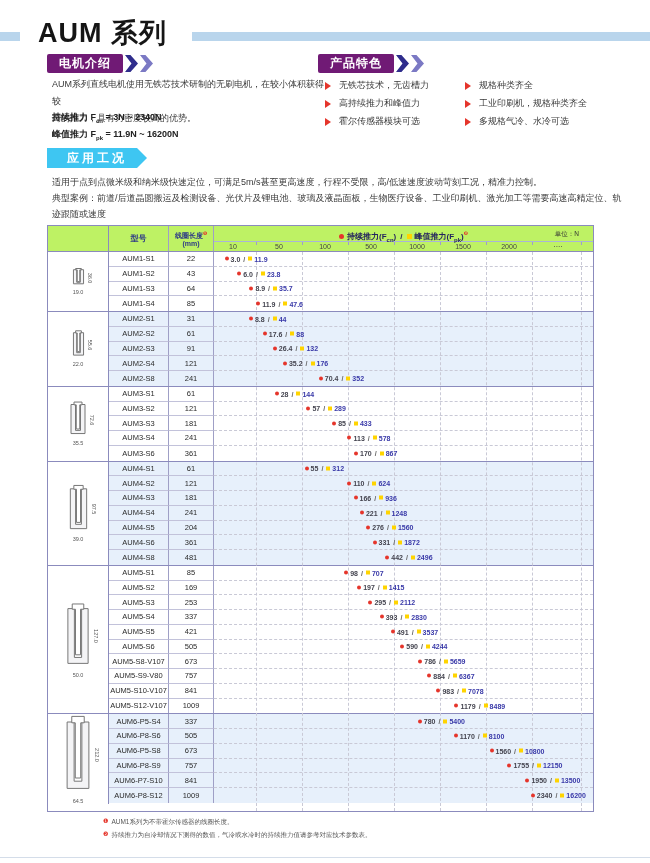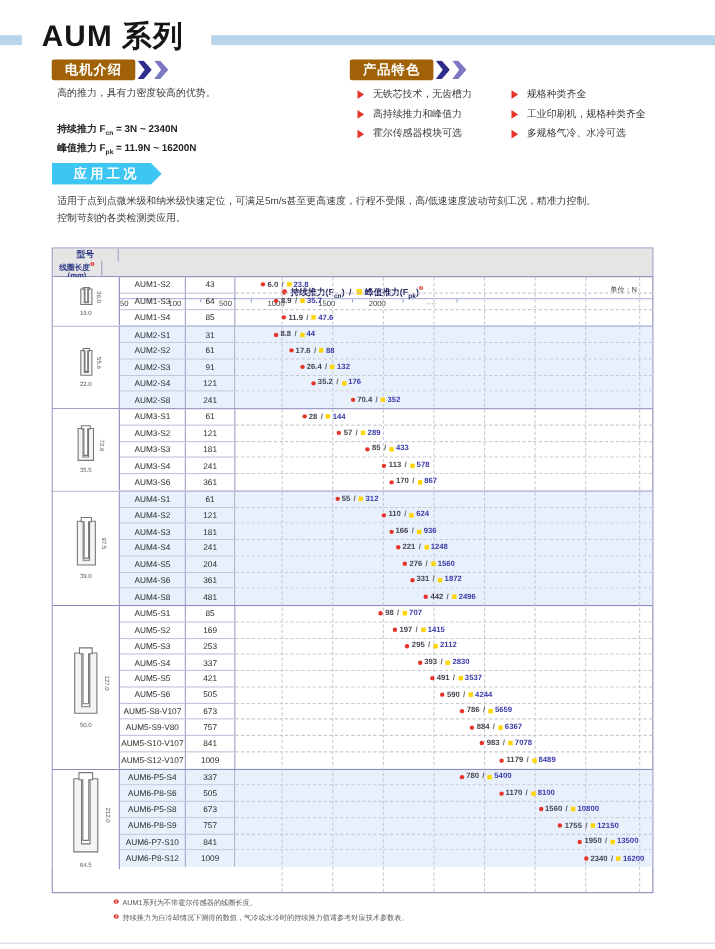--- a/index.html
+++ b/index.html
@@ -6,37 +6,37 @@
   body{width:650px;height:863px;position:relative;overflow:hidden;
        font-family:"Liberation Sans","DejaVu Sans",sans-serif;color:#333;}
   .abs{position:absolute;}
   
   .title-band{left:0;right:0;top:32px;height:9px;background:#b9d5ec;}
   .title-box{left:20px;top:5px;width:172px;height:47px;background:#fff;}
   .page-title{left:38px;top:15px;font-size:27px;font-weight:600;color:#151515;letter-spacing:1px;}
   
   .badge{height:19px;line-height:19px;color:#fff;font-size:12px;font-weight:bold;
          text-align:center;letter-spacing:1px;}
-  .badge-indigo{background:#a16207;border-radius:2px;width:76px;}
+  .badge-indigo{background:#701a75;border-radius:2px;width:76px;}
   .chev{width:13px;height:17px;background:#2f2d8c;display:inline-block;
         clip-path:polygon(0 0,42% 0,100% 50%,42% 100%,0 100%,50% 50%);}
   .chev2{background:#7b79c4;}
   .badge-cyan{background:#3ec6f2;width:100px;letter-spacing:3px;
         clip-path:polygon(0 0,90% 0,100% 50%,90% 100%,0 100%);}
   
   .para{font-size:9px;line-height:17px;color:#3a3a3a;}
   .fline{font-size:9px;font-weight:bold;color:#222;}
   .fline sub,.legend sub{font-size:6px;}
   .feat-item{display:flex;align-items:center;height:17px;font-size:9px;color:#3a3a3a;margin-bottom:1px;}
   .tri{width:0;height:0;border-top:4px solid transparent;border-bottom:4px solid transparent;
        border-left:6.5px solid #e5352b;margin-right:8px;flex:0 0 auto;}
   
   .spec-table{left:47px;top:225px;width:547px;height:587px;border:1px solid #8b8bbd;
               background:#fff;font-size:7.5px;box-sizing:border-box;}
-  .thead{display:flex;height:26px;background:#e5e5e5;border-bottom:1px solid #8b8bbd;box-sizing:border-box;flex-direction:column;}
+  .thead{display:flex;height:26px;background:#bef264;border-bottom:1px solid #8b8bbd;box-sizing:border-box;}
   .h-icon{width:61px;border-right:1px solid #8b8bbd;box-sizing:border-box;}
   .h-model{width:60px;border-right:1px solid #9f9fc6;box-sizing:border-box;display:flex;align-items:center;justify-content:center;
            font-weight:bold;color:#2e3a87;font-size:8px;}
   .h-coil{width:45px;border-right:1px solid #9f9fc6;box-sizing:border-box;display:flex;flex-direction:column;
           align-items:center;justify-content:center;font-weight:bold;color:#2e3a87;font-size:7px;line-height:8px;}
   .h-coil sup{color:#e5352b;font-size:5px;}
   .h-chart{flex:1;position:relative;}
   .legend{position:absolute;left:0;right:0;top:0;height:15px;line-height:15px;text-align:center;
           font-size:8px;font-weight:bold;color:#23235e;border-bottom:1px solid #aab4d8;}
   .legend .mk{display:inline-block;vertical-align:middle;margin:0 3px 1px 0;}
@@ -95,20 +95,21 @@
   <span class="chev chev2"></span>
 </div>
 
 <div class="abs" style="left:318px;top:54px;display:flex;align-items:center;gap:2px;">
   <span class="badge badge-indigo">产品特色</span>
   <span class="chev"></span>
   <span class="chev chev2"></span>
 </div>
 
 <div class="abs para" style="left:52px;top:76px;width:275px;">
+    <div>AUM系列直线电机使用无铁芯技术研制的无刷电机，在较小体积获得较</div>
     <div>高的推力，具有力密度较高的优势。</div>
   </div>
 <div class="abs fline" style="left:52px;top:111px;">持续推力 F<sub>cn</sub> = 3N ~ 2340N</div>
 <div class="abs fline" style="left:52px;top:128px;">峰值推力 F<sub>pk</sub> = 11.9N ~ 16200N</div>
 
 <div class="abs" style="left:325px;top:77px;">
     <div class="feat-item">
       <span class="tri"></span>
       <span>无铁芯技术，无齿槽力</span>
     </div>
@@ -132,20 +133,21 @@
     </div>
     <div class="feat-item">
       <span class="tri"></span>
       <span>多规格气冷、水冷可选</span>
     </div>
   </div>
 
 <div class="abs badge badge-cyan" style="left:47px;top:148px;height:20px;line-height:20px;">应用工况</div>
 <div class="abs para" style="left:52px;top:174px;width:575px;line-height:16px;">
     <div>适用于点到点微米级和纳米级快速定位，可满足5m/s甚至更高速度，行程不受限，高/低速速度波动苛刻工况，精准力控制。</div>
+    <div>典型案例：前道/后道晶圆搬运及检测设备、光伏片及锂电池、玻璃及液晶面板，生物医疗设备、工业印刷机、激光加工等需要高速高精定位、轨迹跟随或速度</div>
     <div>控制苛刻的各类检测类应用。</div>
   </div>
 
 <div class="abs spec-table">
   <div class="thead">
     <div class="h-icon"></div>
     <div class="h-model">型号</div>
     <div class="h-coil">
       <span><span>线圈长度</span><sup>❶</sup></span>
       <span>(mm)</span>
@@ -179,20 +181,33 @@
       <div class="tgroup">
         <div class="icon-cell">
           <div class="icon-wrap"><svg width="13" height="17" viewBox="0 0 36 100" preserveAspectRatio="none">
               <path d="M4 10 H13 V84 H23 V10 H32 V93 H4 Z" fill="#f4f4f6" stroke="#777" stroke-width="1" vector-effect="non-scaling-stroke"></path>
               <path d="M10 3 H26 V11 H21.5 V80 H14.5 V11 H10 Z" fill="#ffffff" stroke="#777" stroke-width="1" vector-effect="non-scaling-stroke"></path>
             </svg><span class="vdim">36.0</span></div>
           <span class="hdim">19.0</span>
         </div>
         <div class="rows">
           <div class="trow">
+            <div class="m-cell">AUM1-S1</div>
+            <div class="c-cell">22</div>
+            <div class="g-cell">
+              <span class="pt" style="left: 10.6px;">
+                <i class="dr"></i>
+                <b class="fcnv">3.0</b>
+                <span class="slash">/</span>
+                <i class="dy"></i>
+                <b class="fpkv">11.9</b>
+              </span>
+            </div>
+          </div>
+          <div class="trow">
             <div class="m-cell">AUM1-S2</div>
             <div class="c-cell">43</div>
             <div class="g-cell">
               <span class="pt" style="left: 23.2px;">
                 <i class="dr"></i>
                 <b class="fcnv">6.0</b>
                 <span class="slash">/</span>
                 <i class="dy"></i>
                 <b class="fpkv">23.8</b>
               </span>

